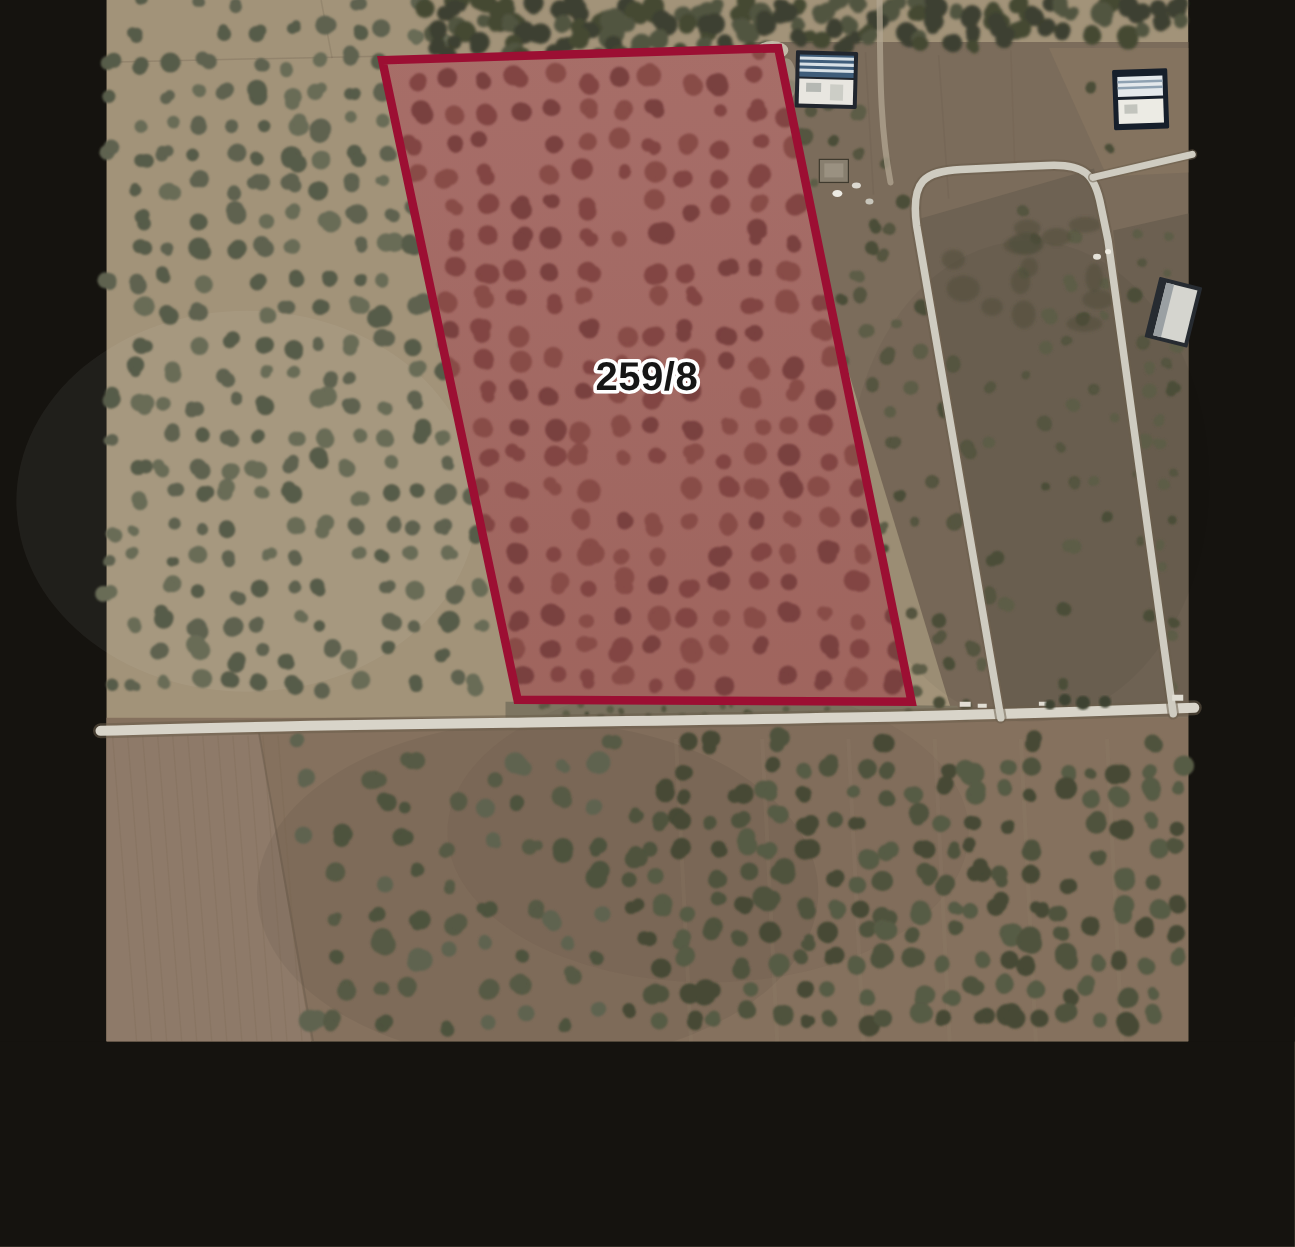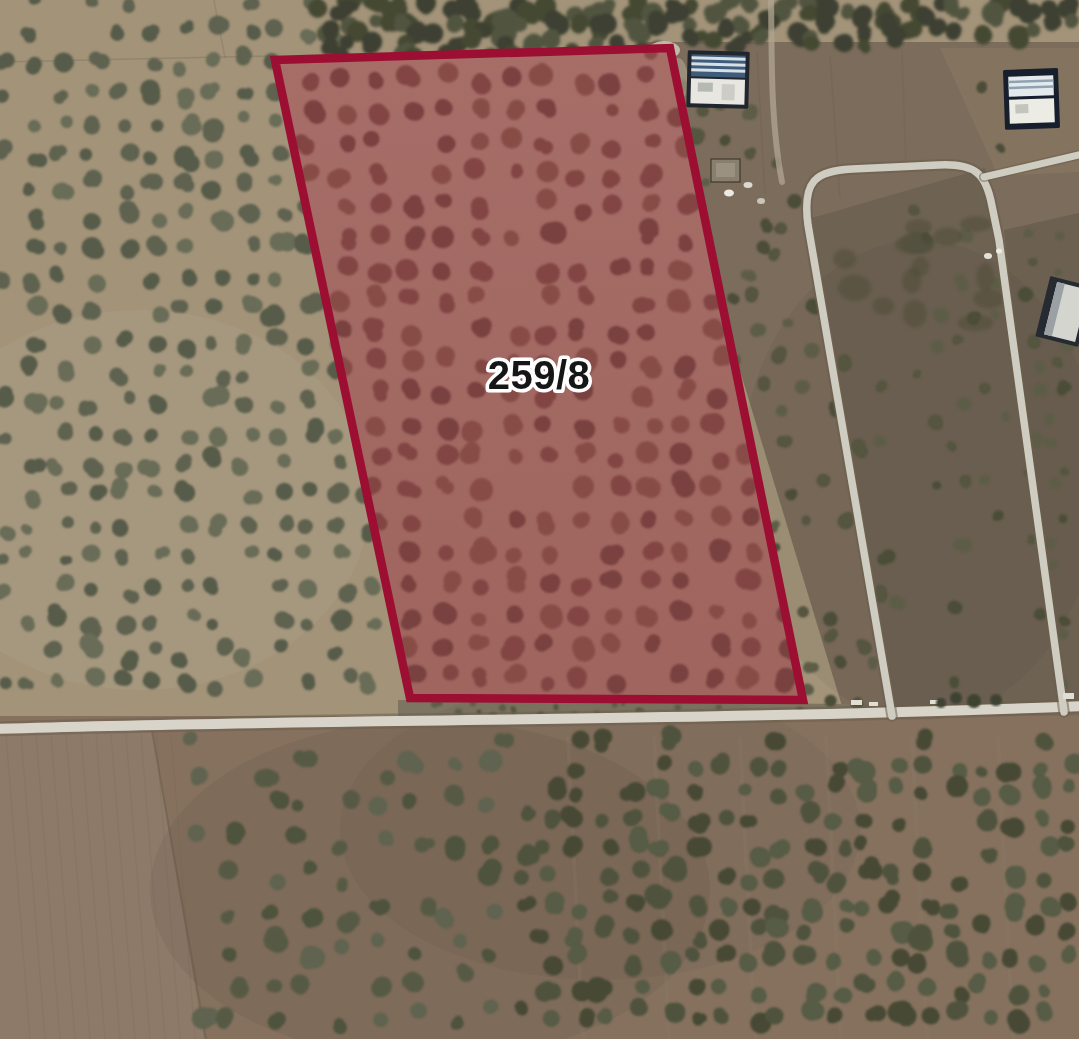--- a/index.html
+++ b/index.html
@@ -1,16 +1,16 @@
 <!DOCTYPE html>
 <html><head>
 <meta charset="utf-8">
 <style>
   html,body{margin:0;padding:0;background:#15130f;}
-  .map-viewport{position:relative;width:1079px;height:1039px;overflow:hidden;
+  .map-viewport{position:relative;width:1079px;height:868px;overflow:hidden;
     font-family:"Liberation Sans","DejaVu Sans",sans-serif;}
   .map-viewport svg{display:block;width:100%;height:100%;}
   #parcel-label{font-family:"Liberation Sans","DejaVu Sans",sans-serif;font-weight:700;
     paint-order:stroke;stroke-linejoin:round;letter-spacing:.5px;}
 </style>
 </head>
 <body>
 
 <div class="map-viewport">
   <svg id="scene" viewBox="0 0 1079 1039">

